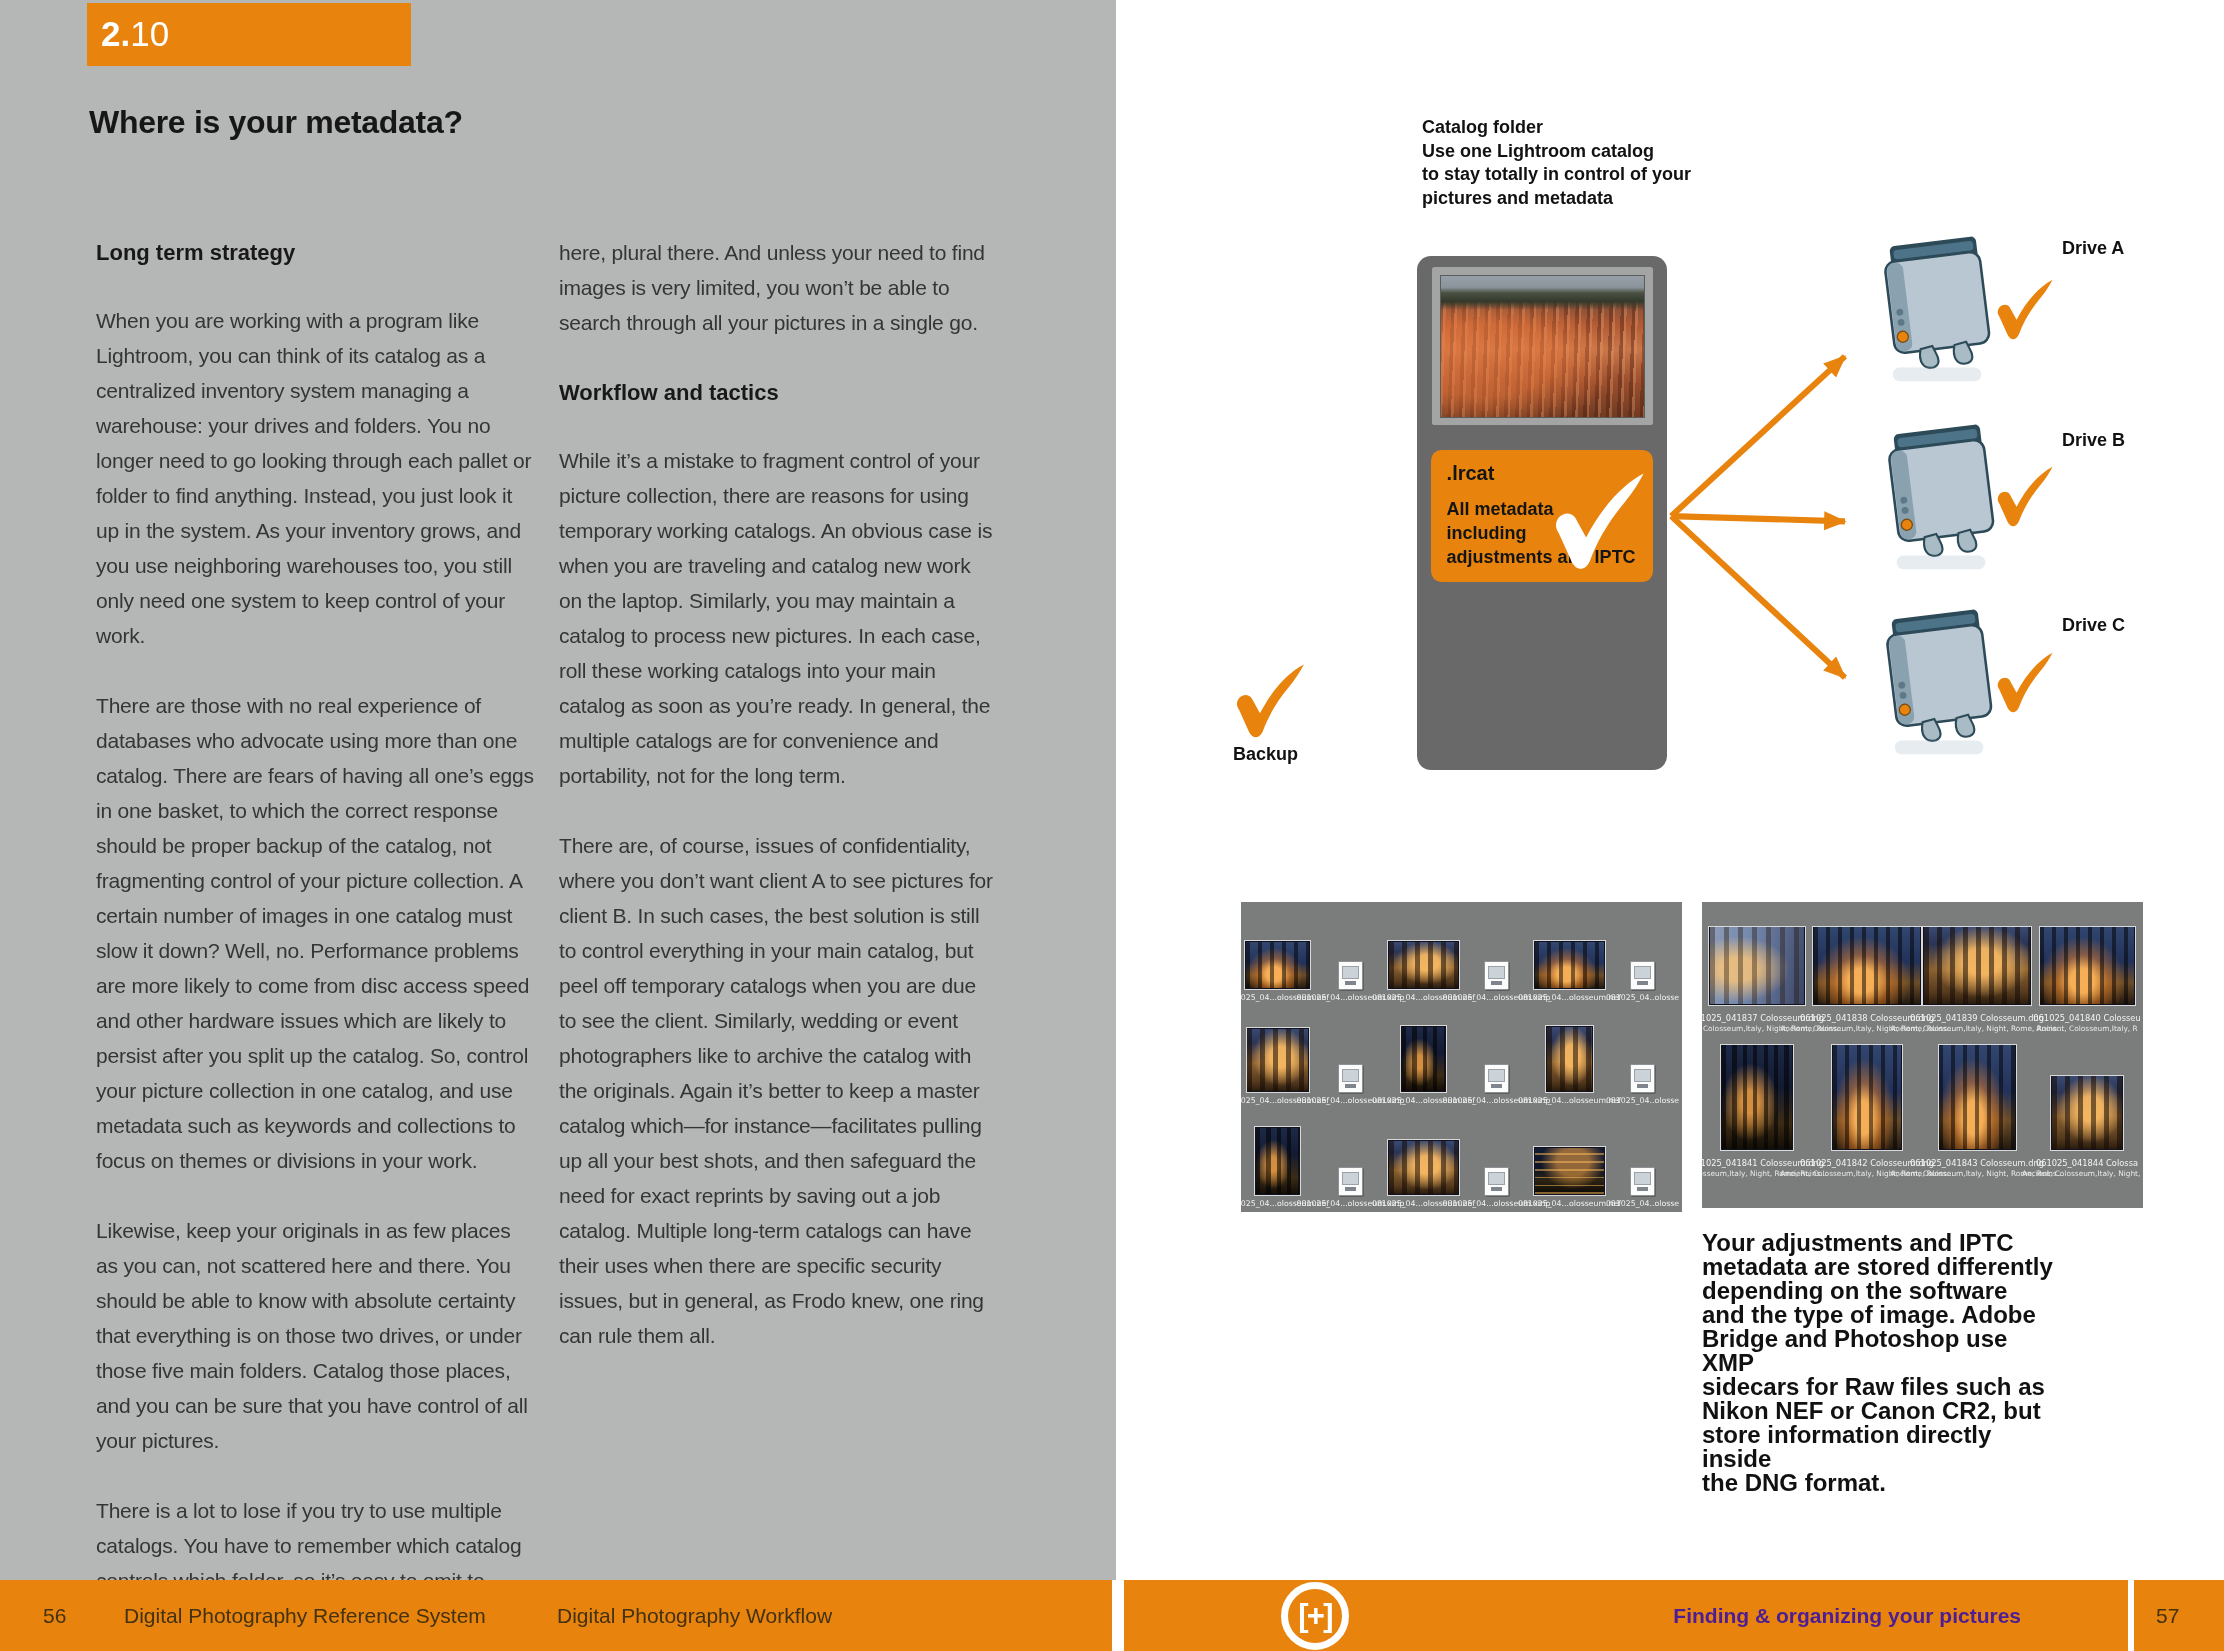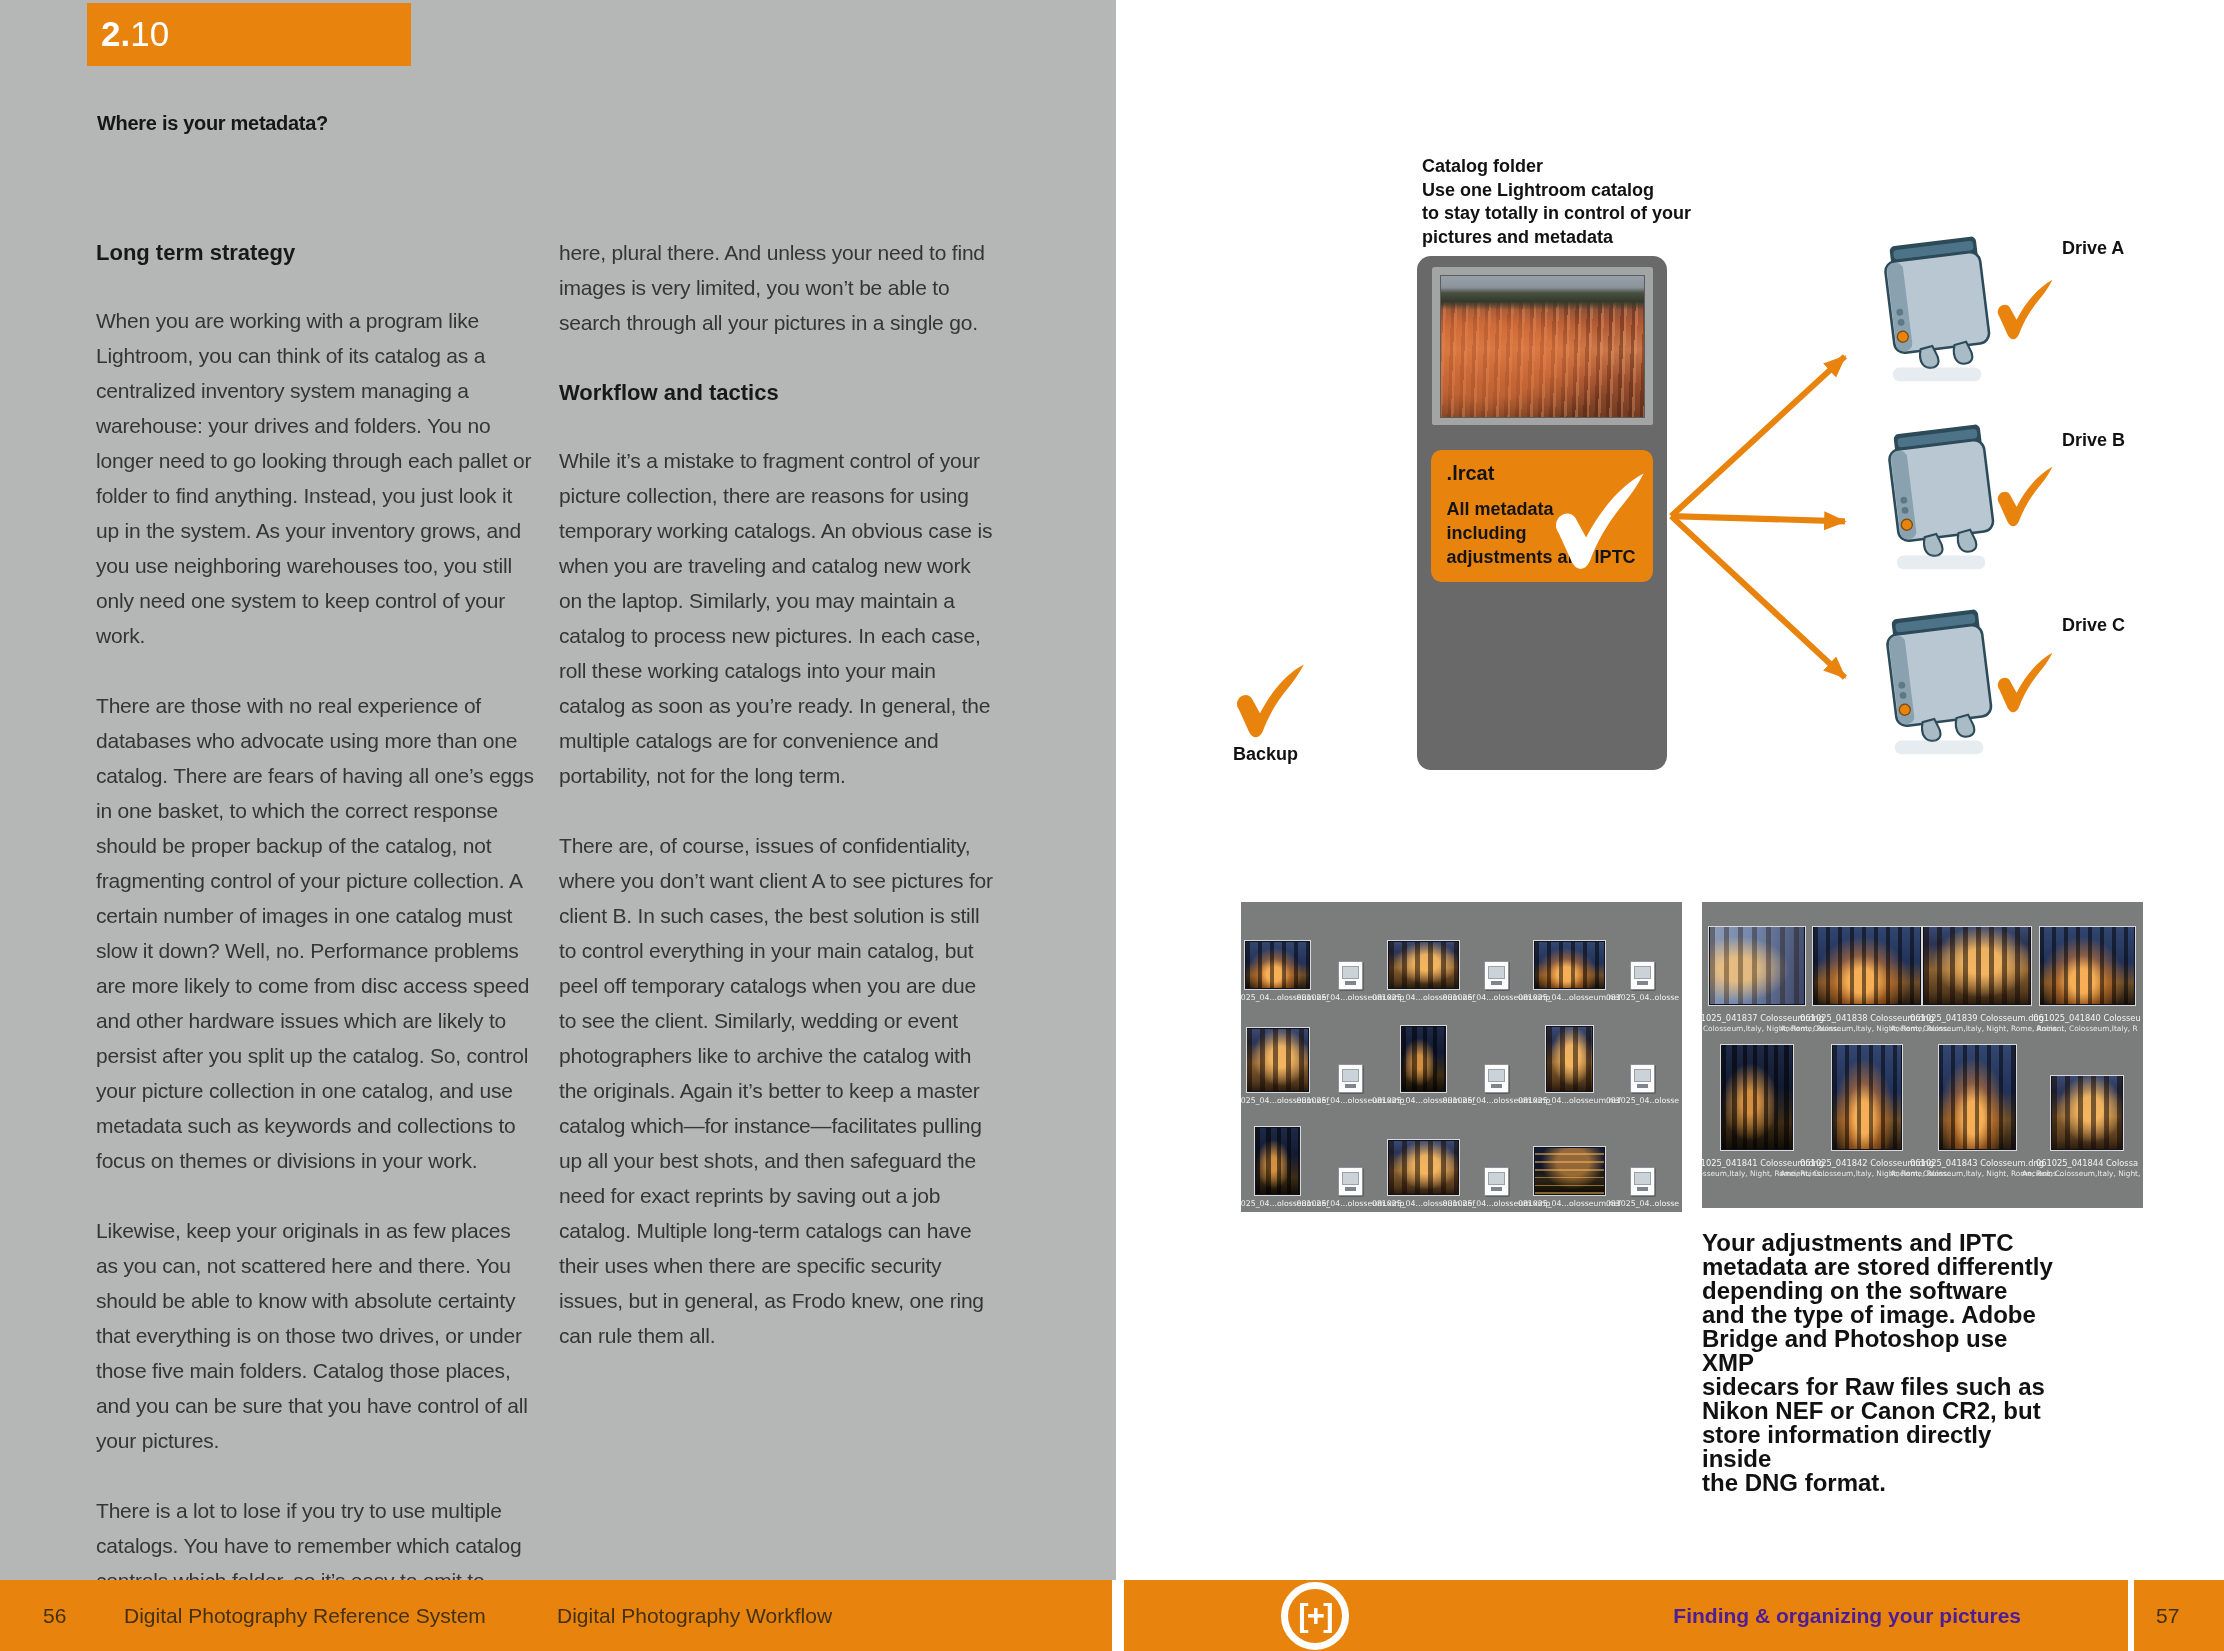--- a/index.html
+++ b/index.html
@@ -10,32 +10,32 @@
   }
   
   .page-left{position:absolute;left:0;top:0;width:1116px;height:1580px;background:#b4b7b5;}
   .section-badge{
     position:absolute;left:87px;top:2.6px;width:324px;height:63px;background:#e8840d;
     color:#fff;display:flex;align-items:center;padding-left:14px;box-sizing:border-box;
     font-size:35px;letter-spacing:0;
   }
   .section-badge .b{font-weight:bold;}
   .page-title{
-    position:absolute;left:89px;top:104px;margin:8px;font-size:20px;font-weight:bold;color:#161616;
+    position:absolute;left:89px;top:104px;margin:0;font-size:32px;font-weight:bold;color:#161616;
     letter-spacing:-0.3px;
   }
   .textcol{position:absolute;top:235px;width:439px;color:#353535;}
   .textcol.c1{left:96px;}
   .textcol.c2{left:559px;}
   .textcol h2{font-size:22px;line-height:35px;font-weight:bold;color:#181818;margin:0 0 33px;}
   .textcol p{font-size:21px;line-height:35px;margin:0 0 35px;letter-spacing:-0.2px;}
   .textcol h2.mid{margin-top:22.6px;margin-bottom:33px;}
   
   .page-right{position:absolute;left:1116px;top:0;width:1109px;height:1580px;background:#ffffff;}
-  .annotation{position:absolute;left:306px;top:116px;font-size:18px;line-height:23.5px;font-weight:bold;color:#111;margin-top:39px;}
+  .annotation{position:absolute;left:306px;top:116px;font-size:18px;line-height:23.5px;font-weight:bold;color:#111;}
   .annotation .t{margin:0;}
   
   .catalog-box{position:absolute;left:301px;top:256px;width:250px;height:514px;background:#696969;border-radius:14px;}
   .photo-frame{position:absolute;left:14.8px;top:11.3px;width:221px;height:158px;background:#a2a5a4;border-radius:2.6px;
     box-sizing:border-box;padding:7.8px;}
   .bryce{width:100%;height:100%;border:0.9px solid #5c5c5c;box-sizing:border-box;
     background:
       linear-gradient(180deg,#97a0a8 0%,#8b949b 8%,#4a5142 12%,#33392b 18%,rgba(0,0,0,0) 24%),
       radial-gradient(ellipse at 20% 60%, rgba(232,120,60,.55) 0 30%, rgba(0,0,0,0) 60%),
       repeating-linear-gradient(92deg, rgba(70,25,12,.38) 0 3.5px, rgba(240,170,120,.30) 3.5px 6px, rgba(0,0,0,0) 6px 11.3px),

